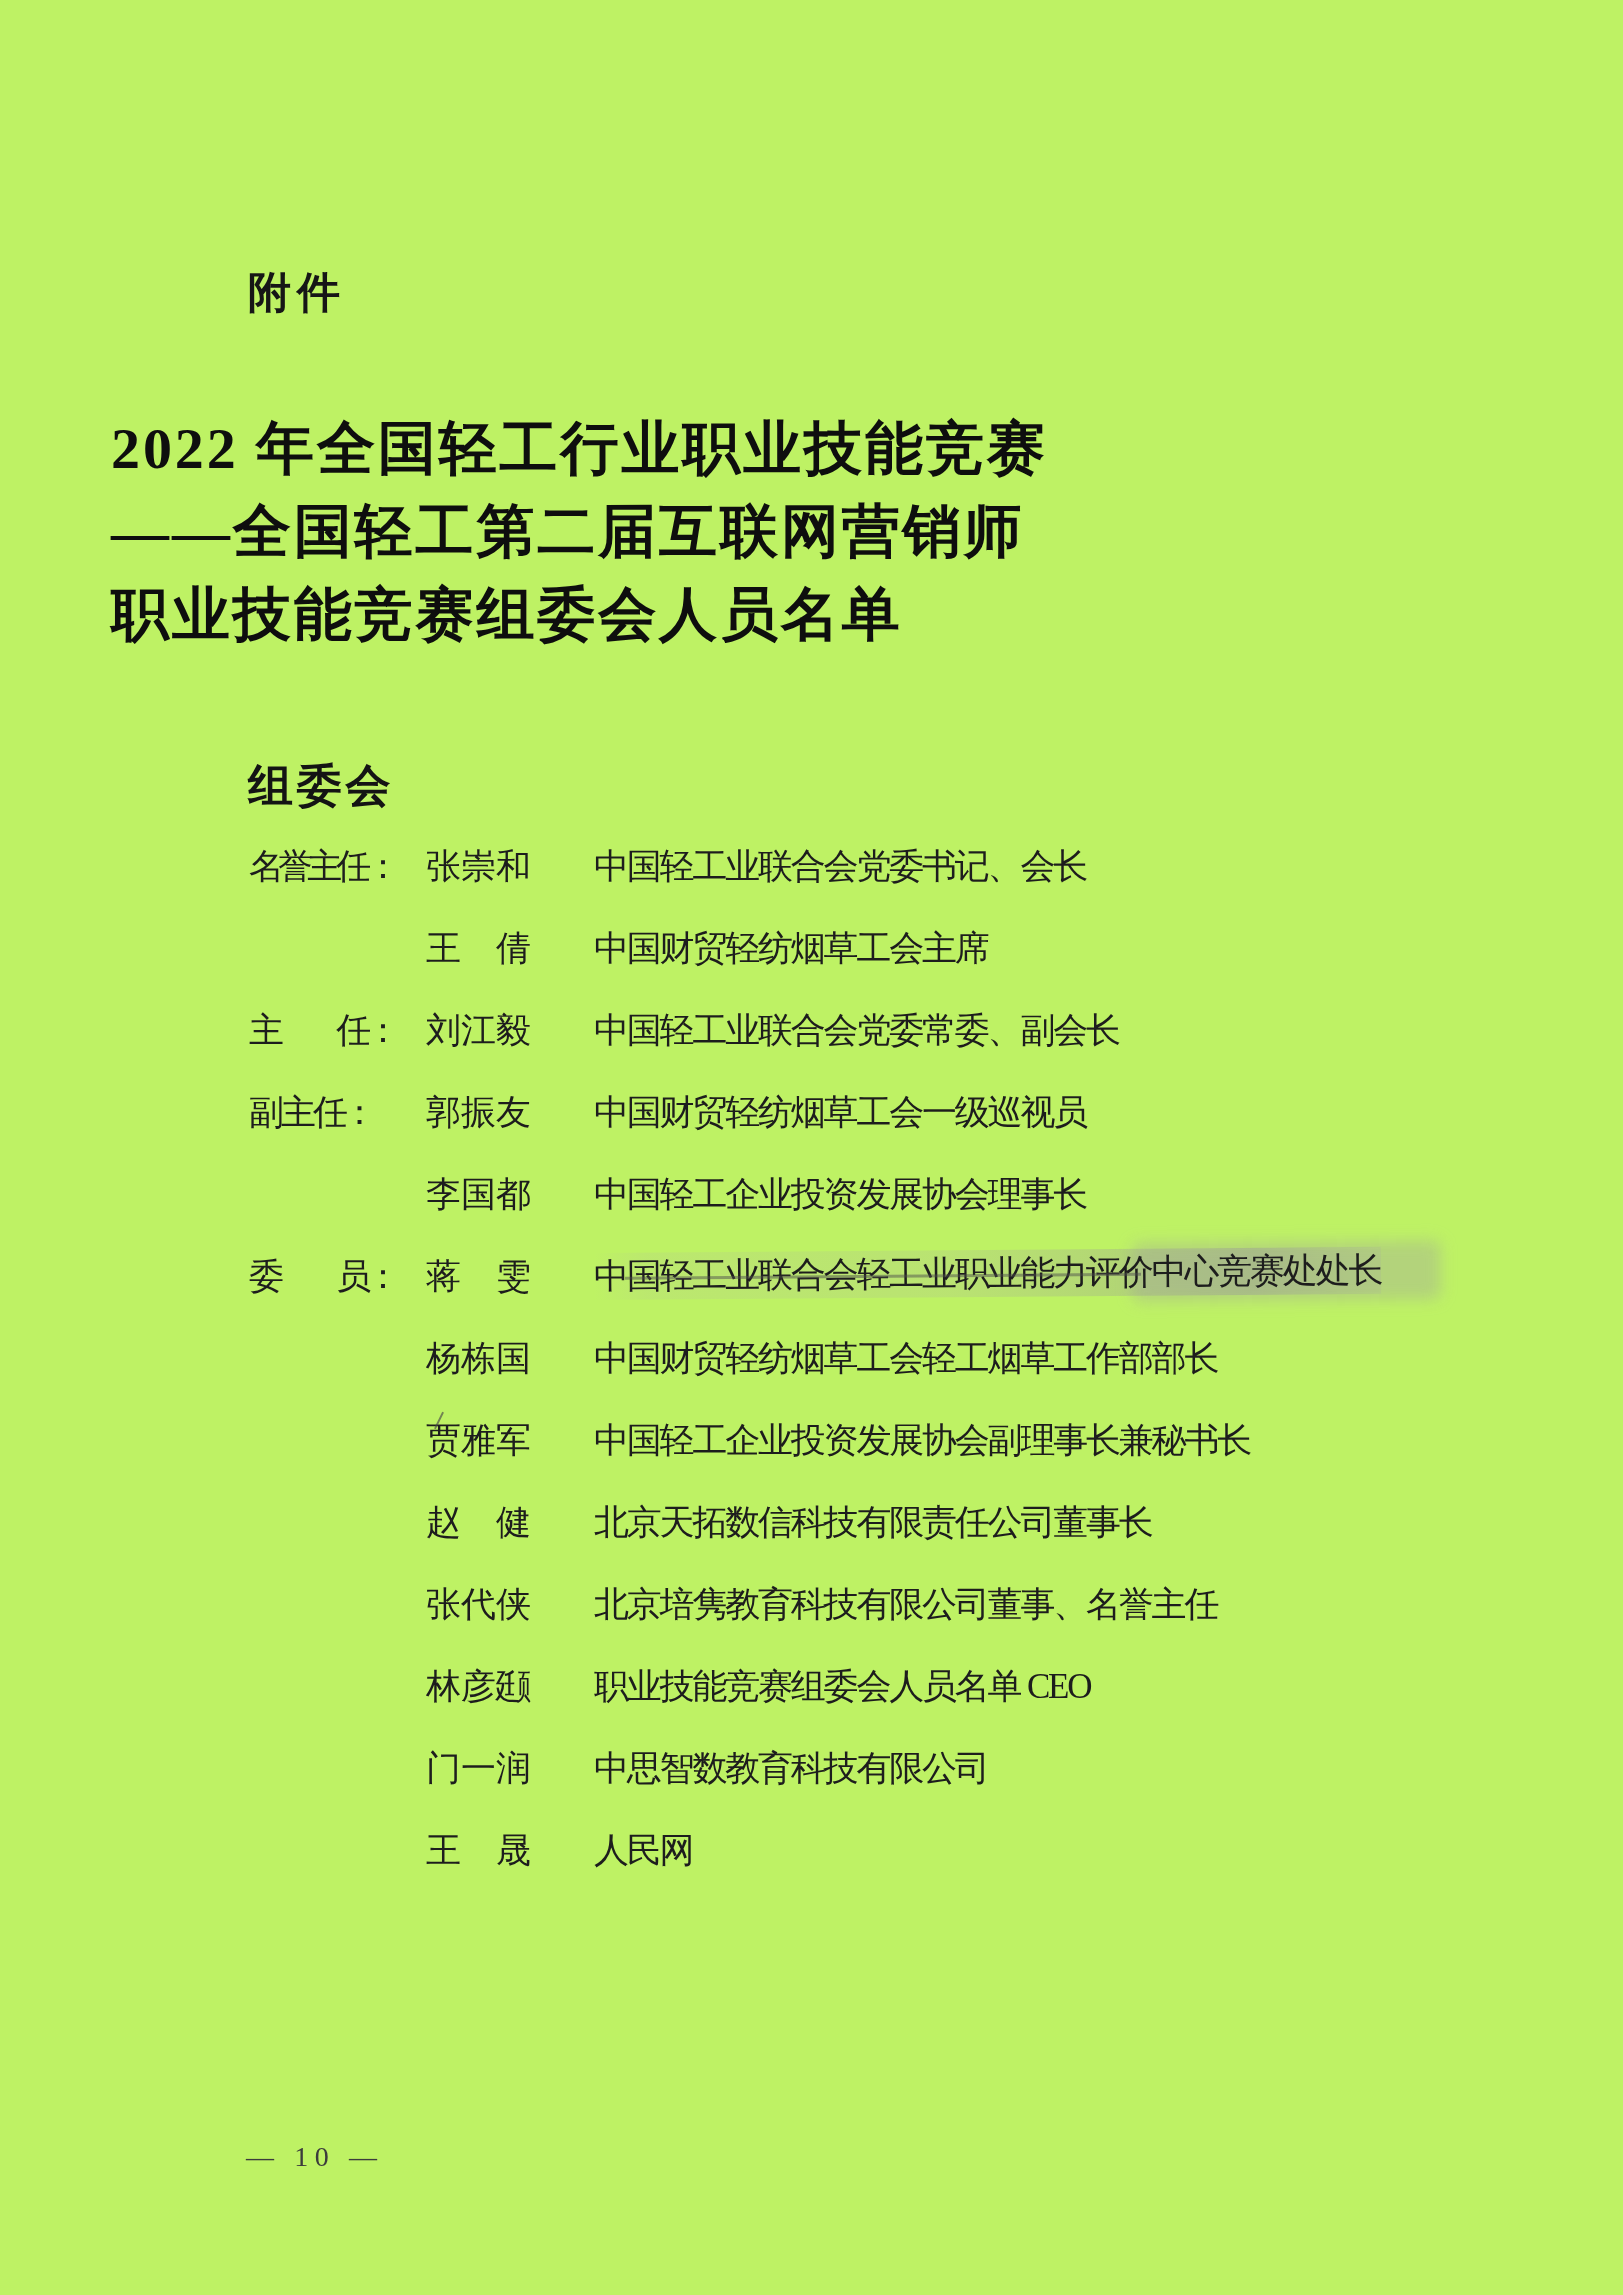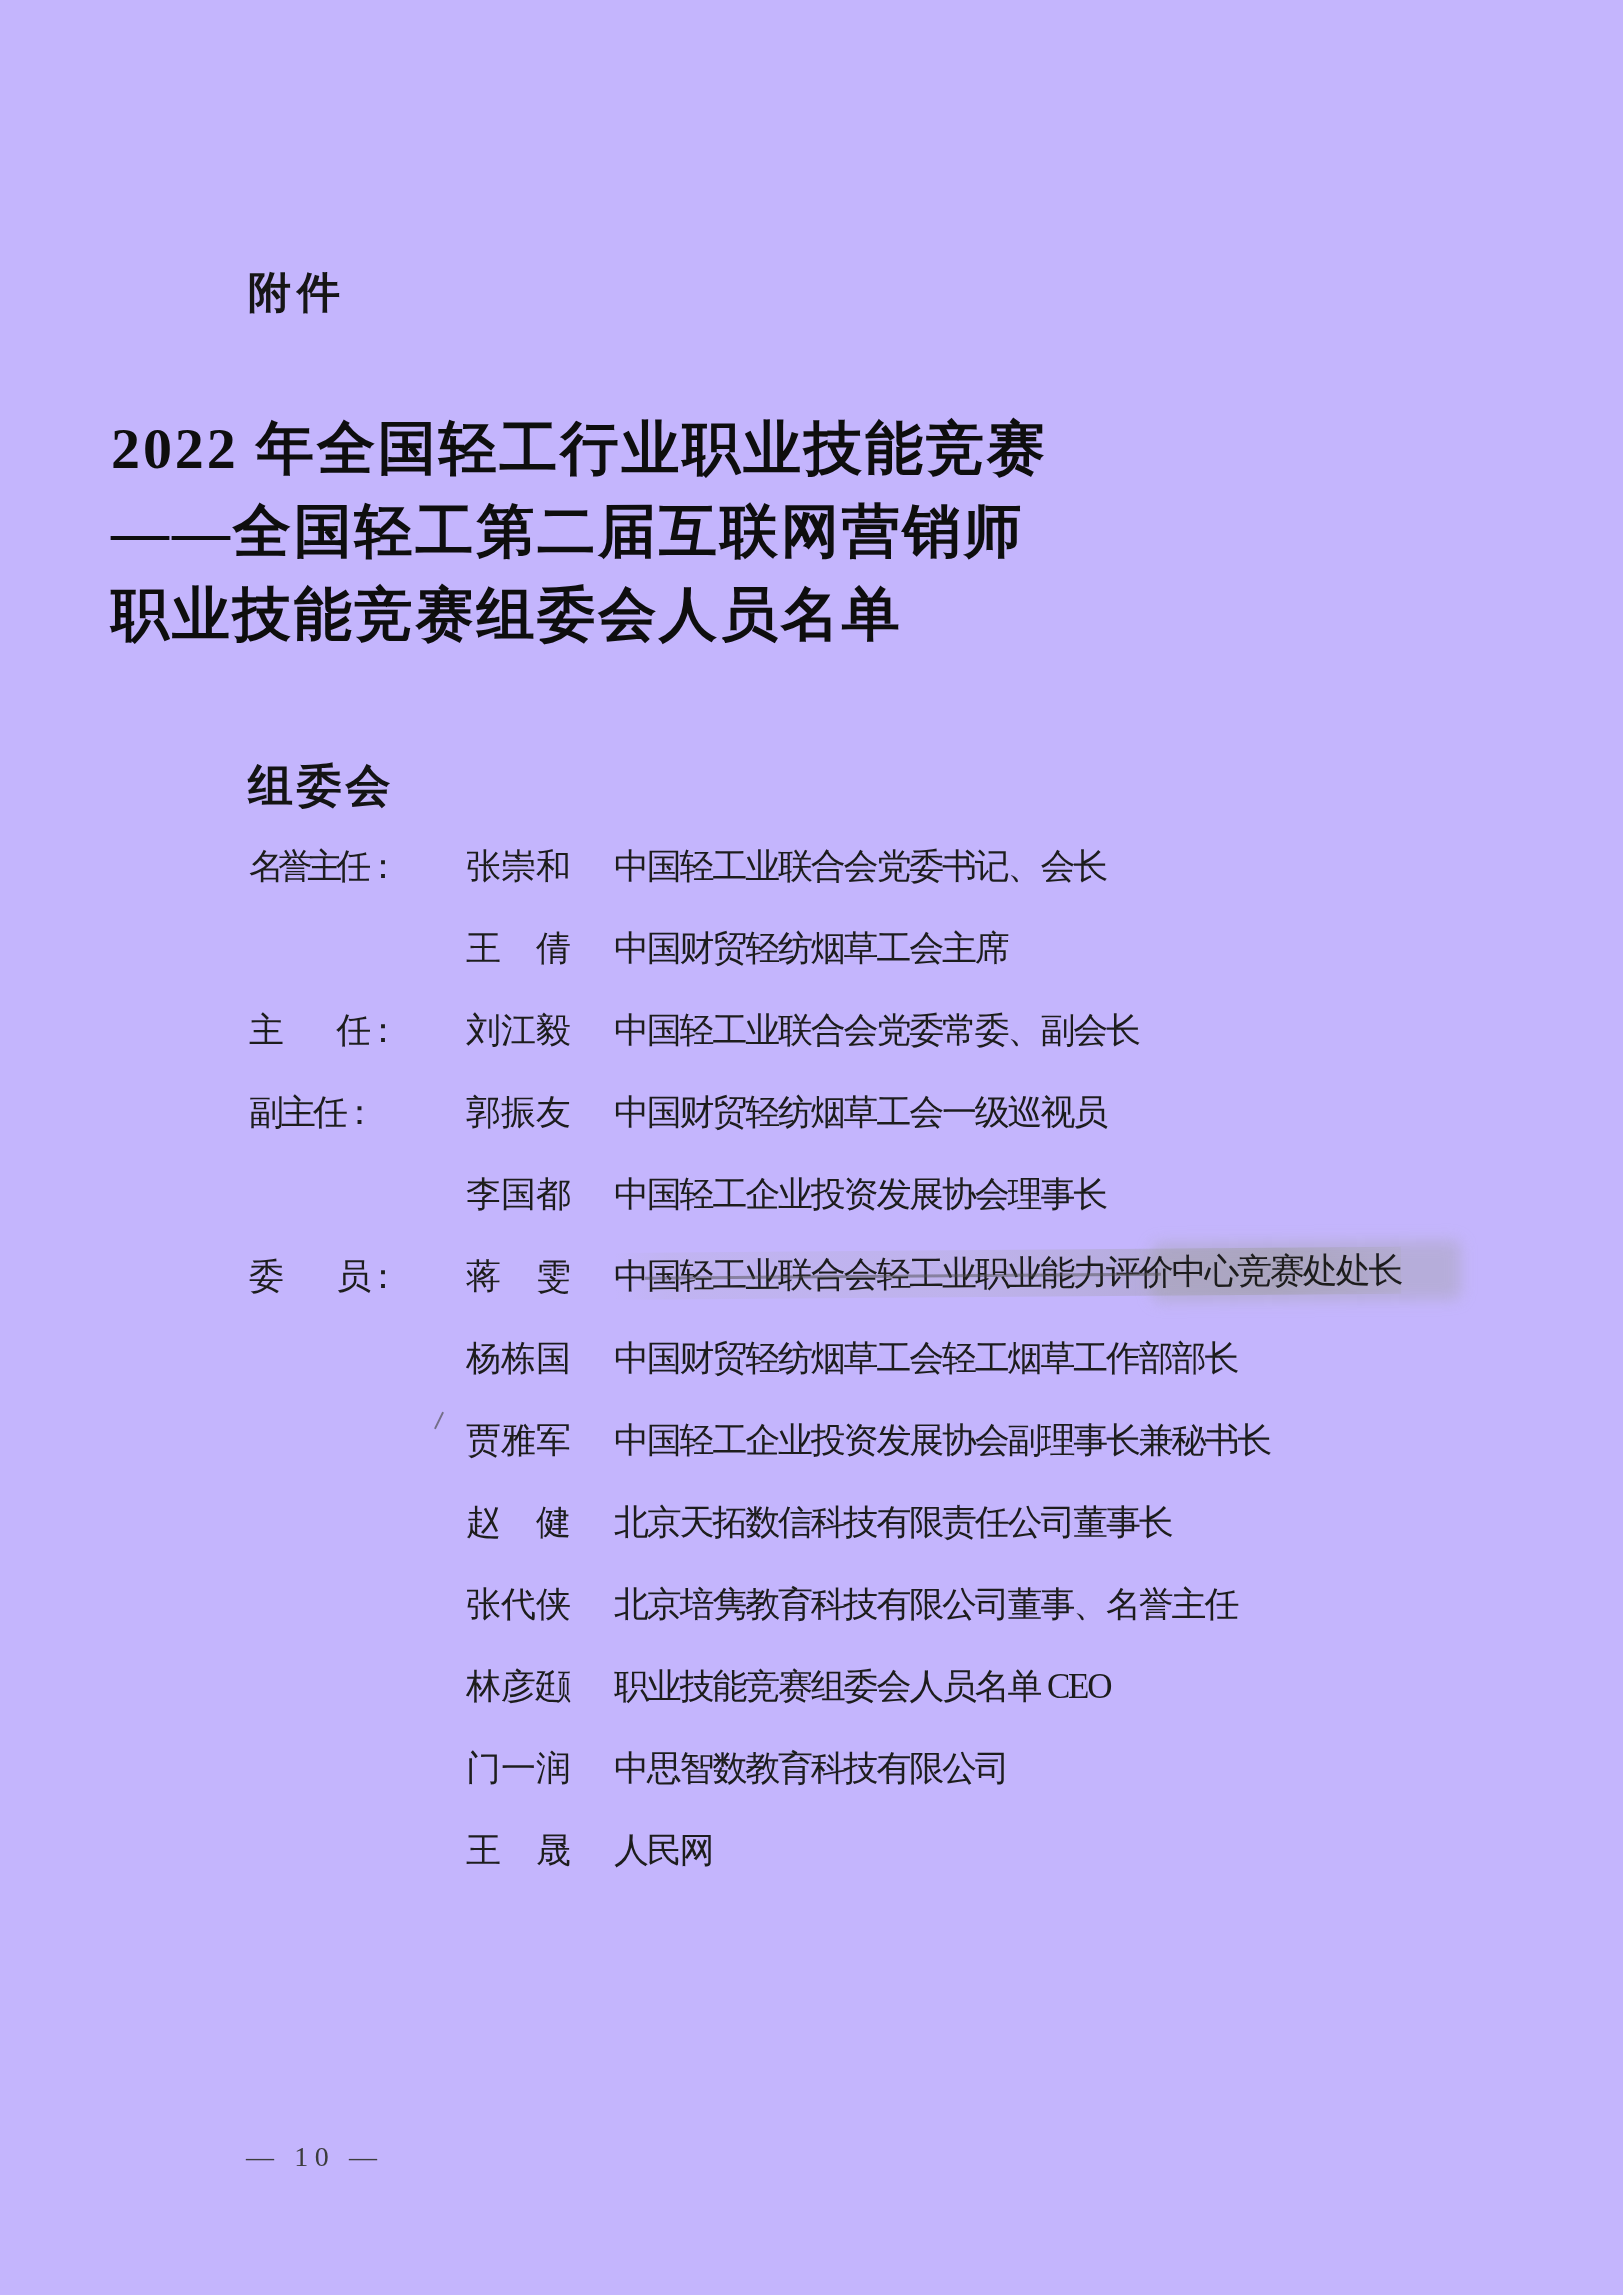--- a/index.html
+++ b/index.html
@@ -1,20 +1,20 @@
 <!DOCTYPE html>
 <html lang="zh" style="font-size:11.8px"><head>
 <meta charset="utf-8">
 <style>
   html,body{margin:0;padding:0;background:#e9e9e9;}
   .page{
     position:relative;
     width:1624px;height:2295px;
     margin:0 auto;
-    background:#c4b5fd;
+    background:#bef264;
     overflow:hidden;
     font-family:"Liberation Serif","DejaVu Serif",serif;
     color:#1d1d1d;
   }
   .attachment{
     position:absolute;left:248px;top:264px;
     font-family:"Liberation Sans","DejaVu Sans",sans-serif;
     font-weight:700;font-size:43px;letter-spacing:5.9px;color:#161616;
   }
   .title{
@@ -28,21 +28,21 @@
     position:absolute;left:248px;top:756px;
     font-family:"Liberation Sans","DejaVu Sans",sans-serif;
     font-weight:700;font-size:45px;letter-spacing:3.7px;color:#141414;
   }
   .roster{
     position:absolute;left:249px;top:825px;
     font-size:35px;color:#1d1d1d;
   }
   .row{display:flex;align-items:center;height:82px;white-space:nowrap;}
   .role{flex:none;width:177px;letter-spacing:-5.9px;}
-  .name{flex:none;width:125px;margin-left:20px;letter-spacing:0;text-align:right;}
+  .name{flex:none;width:125px;letter-spacing:0;}
   .aff{margin-left:43px;letter-spacing:-2.2px;}
   
   .aff.smudged{
     position:relative;z-index:0;
     transform:rotate(-0.45deg);transform-origin:left center;
     background:linear-gradient(90deg,
       rgba(175,175,175,0) 0px,
       rgba(173,173,173,0.14) 52px,
       rgba(168,168,168,0.20) 45%,
       rgba(150,150,150,0.34) 72%,

